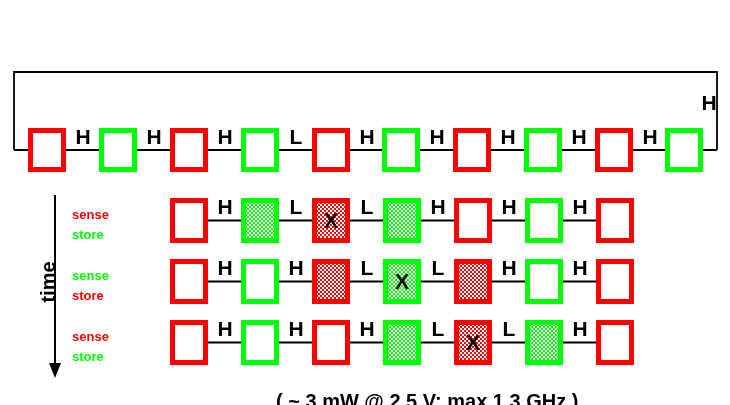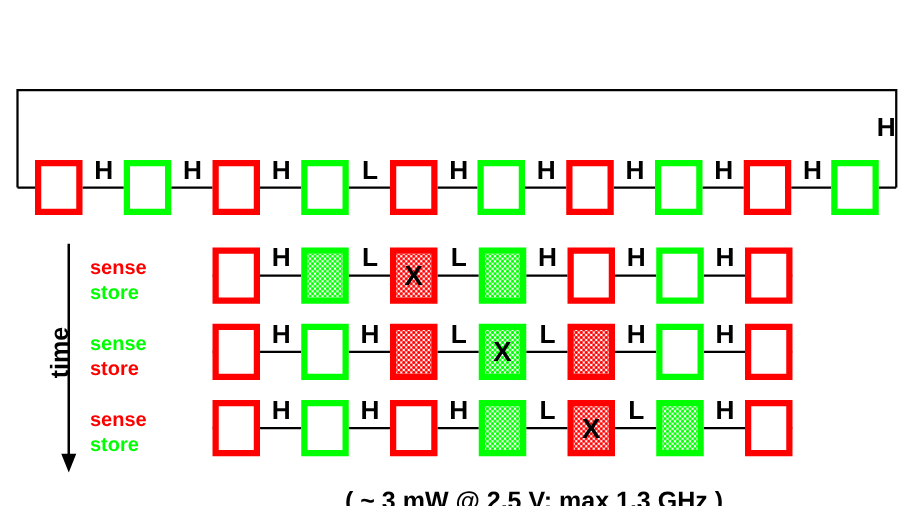--- a/index.html
+++ b/index.html
@@ -19,21 +19,21 @@
   }
   .title{
     position:absolute;left:40px;right:0;top:40px;text-align:center;
     font-weight:bold;font-size:20px;color:#000;z-index:3;white-space:nowrap;
   }
   .caption{
     position:absolute;left:276px;right:0;top:390px;text-align:left;
     font-weight:bold;font-size:20px;color:#000;z-index:3;white-space:nowrap;
   }
   .rowlbl{
-    position:absolute;z-index:3;font-weight:bold;font-size:16px;line-height:20px;white-space:nowrap;
+    position:absolute;z-index:3;font-weight:bold;font-size:13px;line-height:20px;white-space:nowrap;
   }
   .time-label{
     position:absolute;left:2px;top:272px;width:90px;height:20px;text-align:center;
     transform:rotate(-90deg);font-weight:bold;font-size:20px;color:#000;z-index:3;
   }
 </style>
 </head>
 <body>
 
 <div id="canvas">

